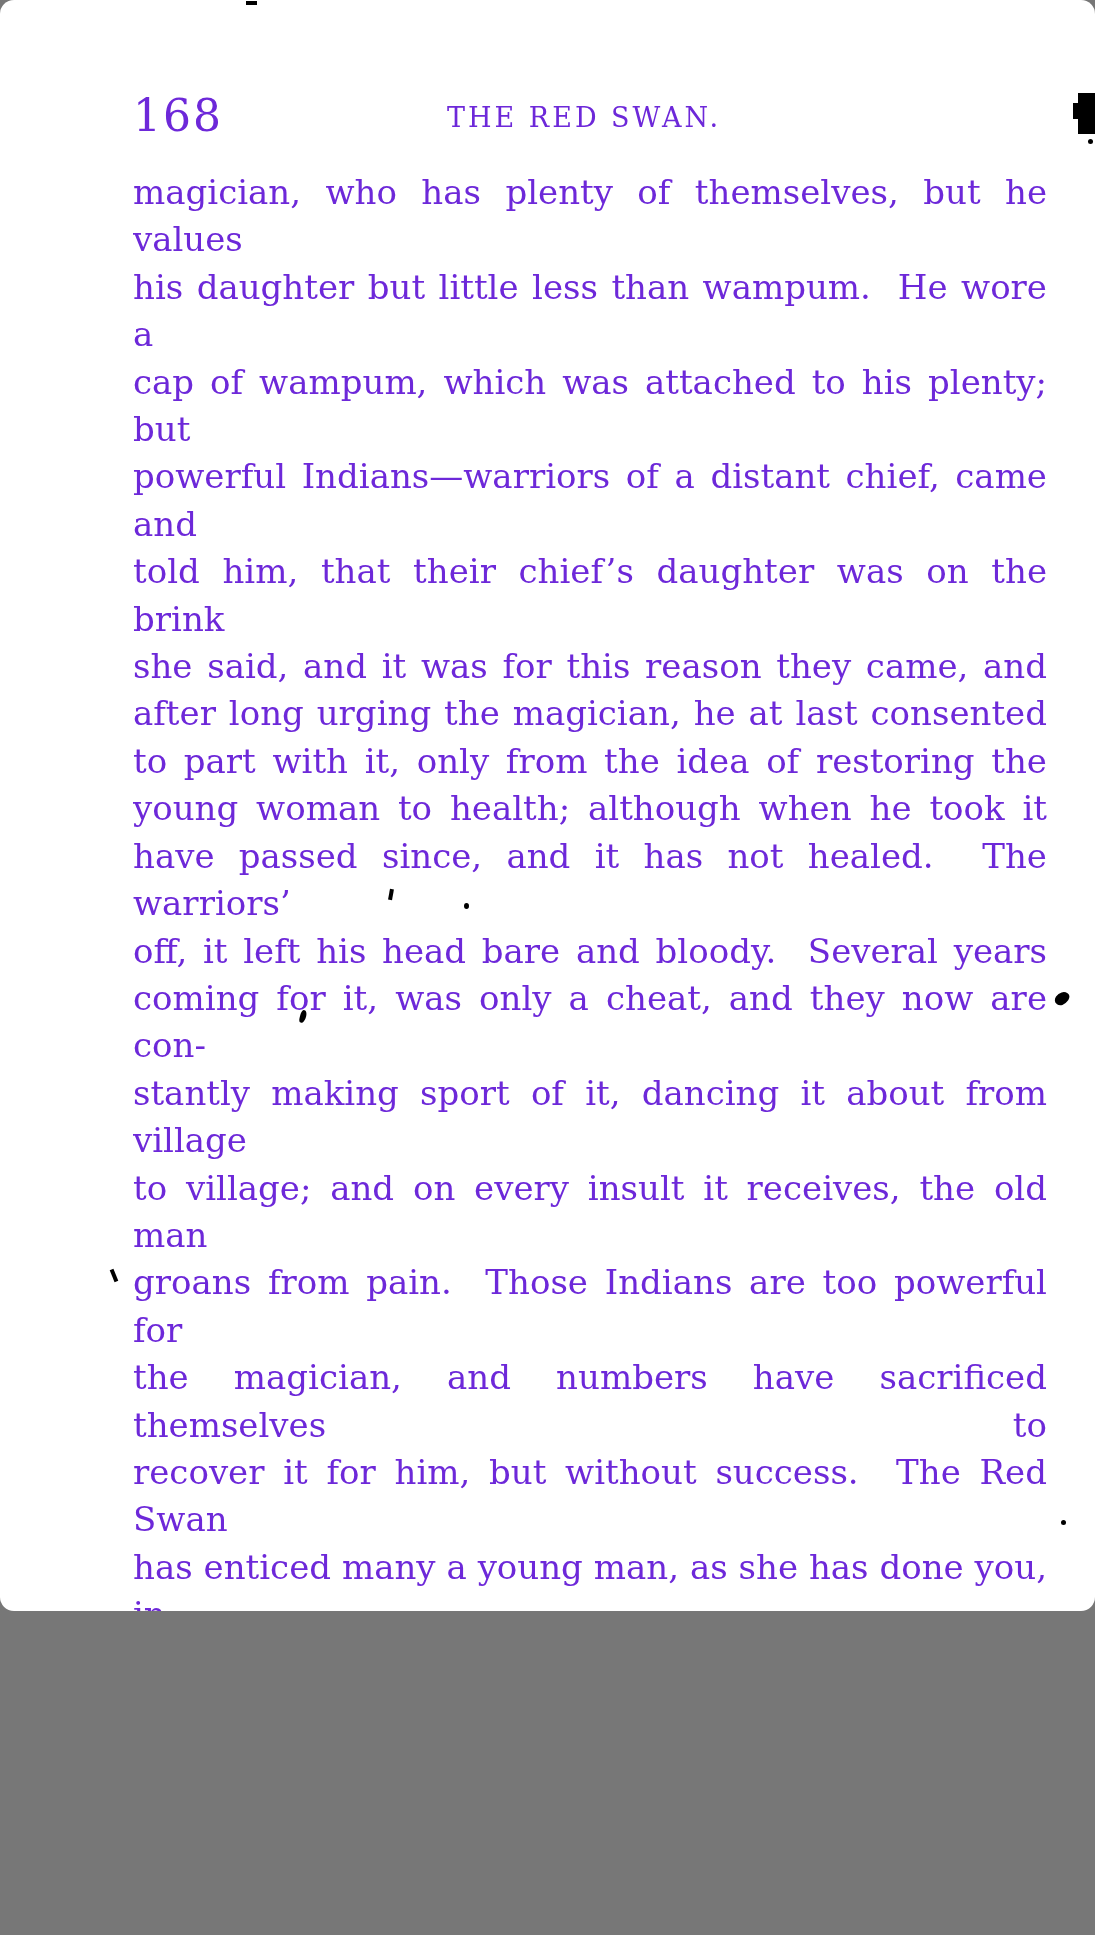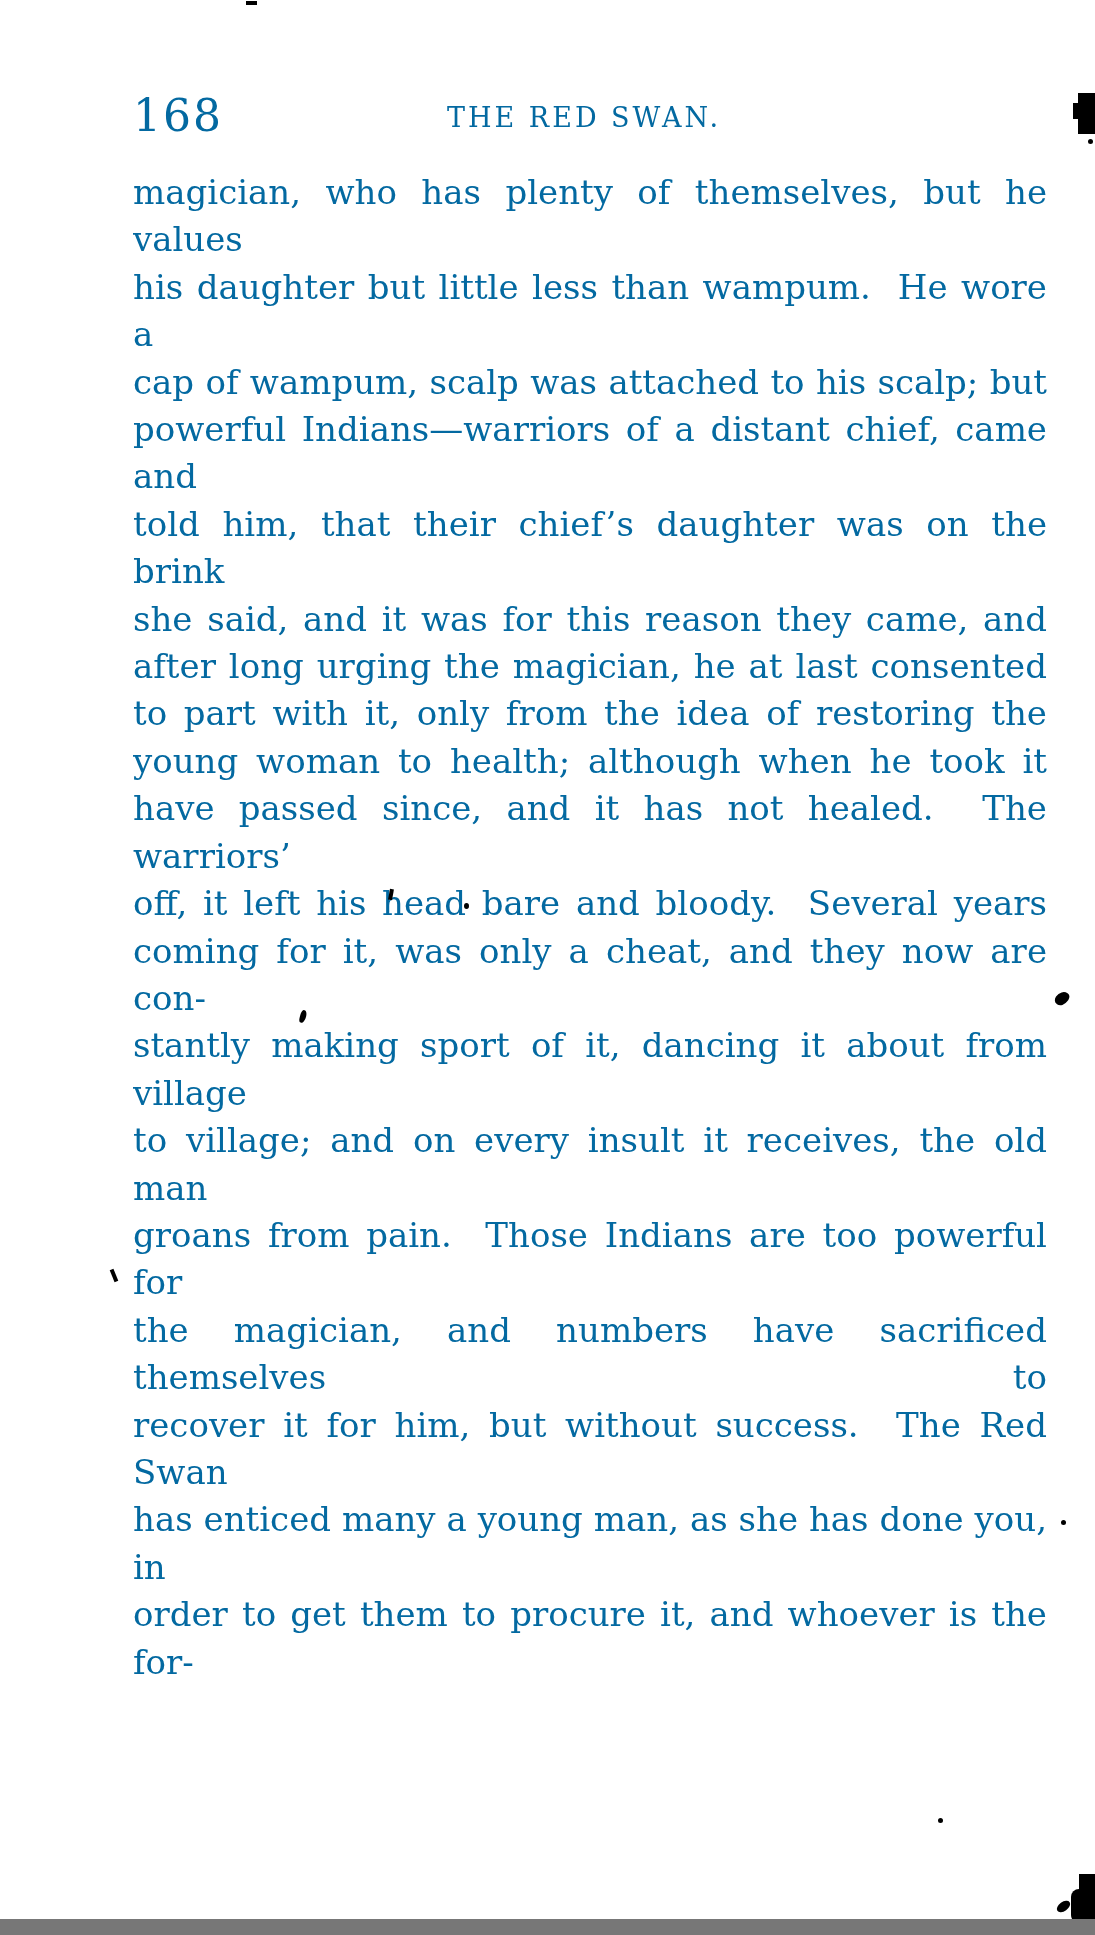--- a/index.html
+++ b/index.html
@@ -1,24 +1,25 @@
 <!DOCTYPE html>
 <html><head>
 <meta charset="utf-8">
 <style>
   html, body { margin: 0; padding: 0; background: #777; }
   .page {
     position: relative;
     width: 1095px;
-    height: 1919px;
+    height: 1611px;
     background: #ffffff;
-    color: #0369a1;
+    color: #6d28d9;
     font-family: "DejaVu Serif", serif;
     overflow: hidden;
     margin: 0 auto;
+    border-radius: 14px;
   }
   
   .pagenum {
     position: absolute;
     left: 133px;
     top: 94px;
     font-size: 44px;
     line-height: 44px;
     letter-spacing: 2px;
   }
@@ -74,21 +75,21 @@
 
 <div class="page">
 
   <span class="pagenum">168</span>
 
   <span class="running-title">THE RED SWAN.</span>
 
   <div class="body-text" id="body-text">
       <div class="line">magician, who has plenty of themselves, but he values</div>
       <div class="line">his daughter but little less than wampum.&nbsp; He wore a</div>
-      <div class="line">cap of wampum, scalp was attached to his scalp; but</div>
+      <div class="line">cap of wampum, which was attached to his plenty; but</div>
       <div class="line">powerful Indians—warriors of a distant chief, came and</div>
       <div class="line">told him, that their chief’s daughter was on the brink</div>
       <div class="line">she said, and it was for this reason they came, and</div>
       <div class="line">after long urging the magician, he at last consented</div>
       <div class="line">to part with it, only from the idea of restoring the</div>
       <div class="line">young woman to health; although when he took it</div>
       <div class="line">have passed since, and it has not healed.&nbsp; The warriors’</div>
       <div class="line">off, it left his head bare and bloody.&nbsp; Several years</div>
       <div class="line">coming for it, was only a cheat, and they now are con-</div>
       <div class="line">stantly making sport of it, dancing it about from village</div>

